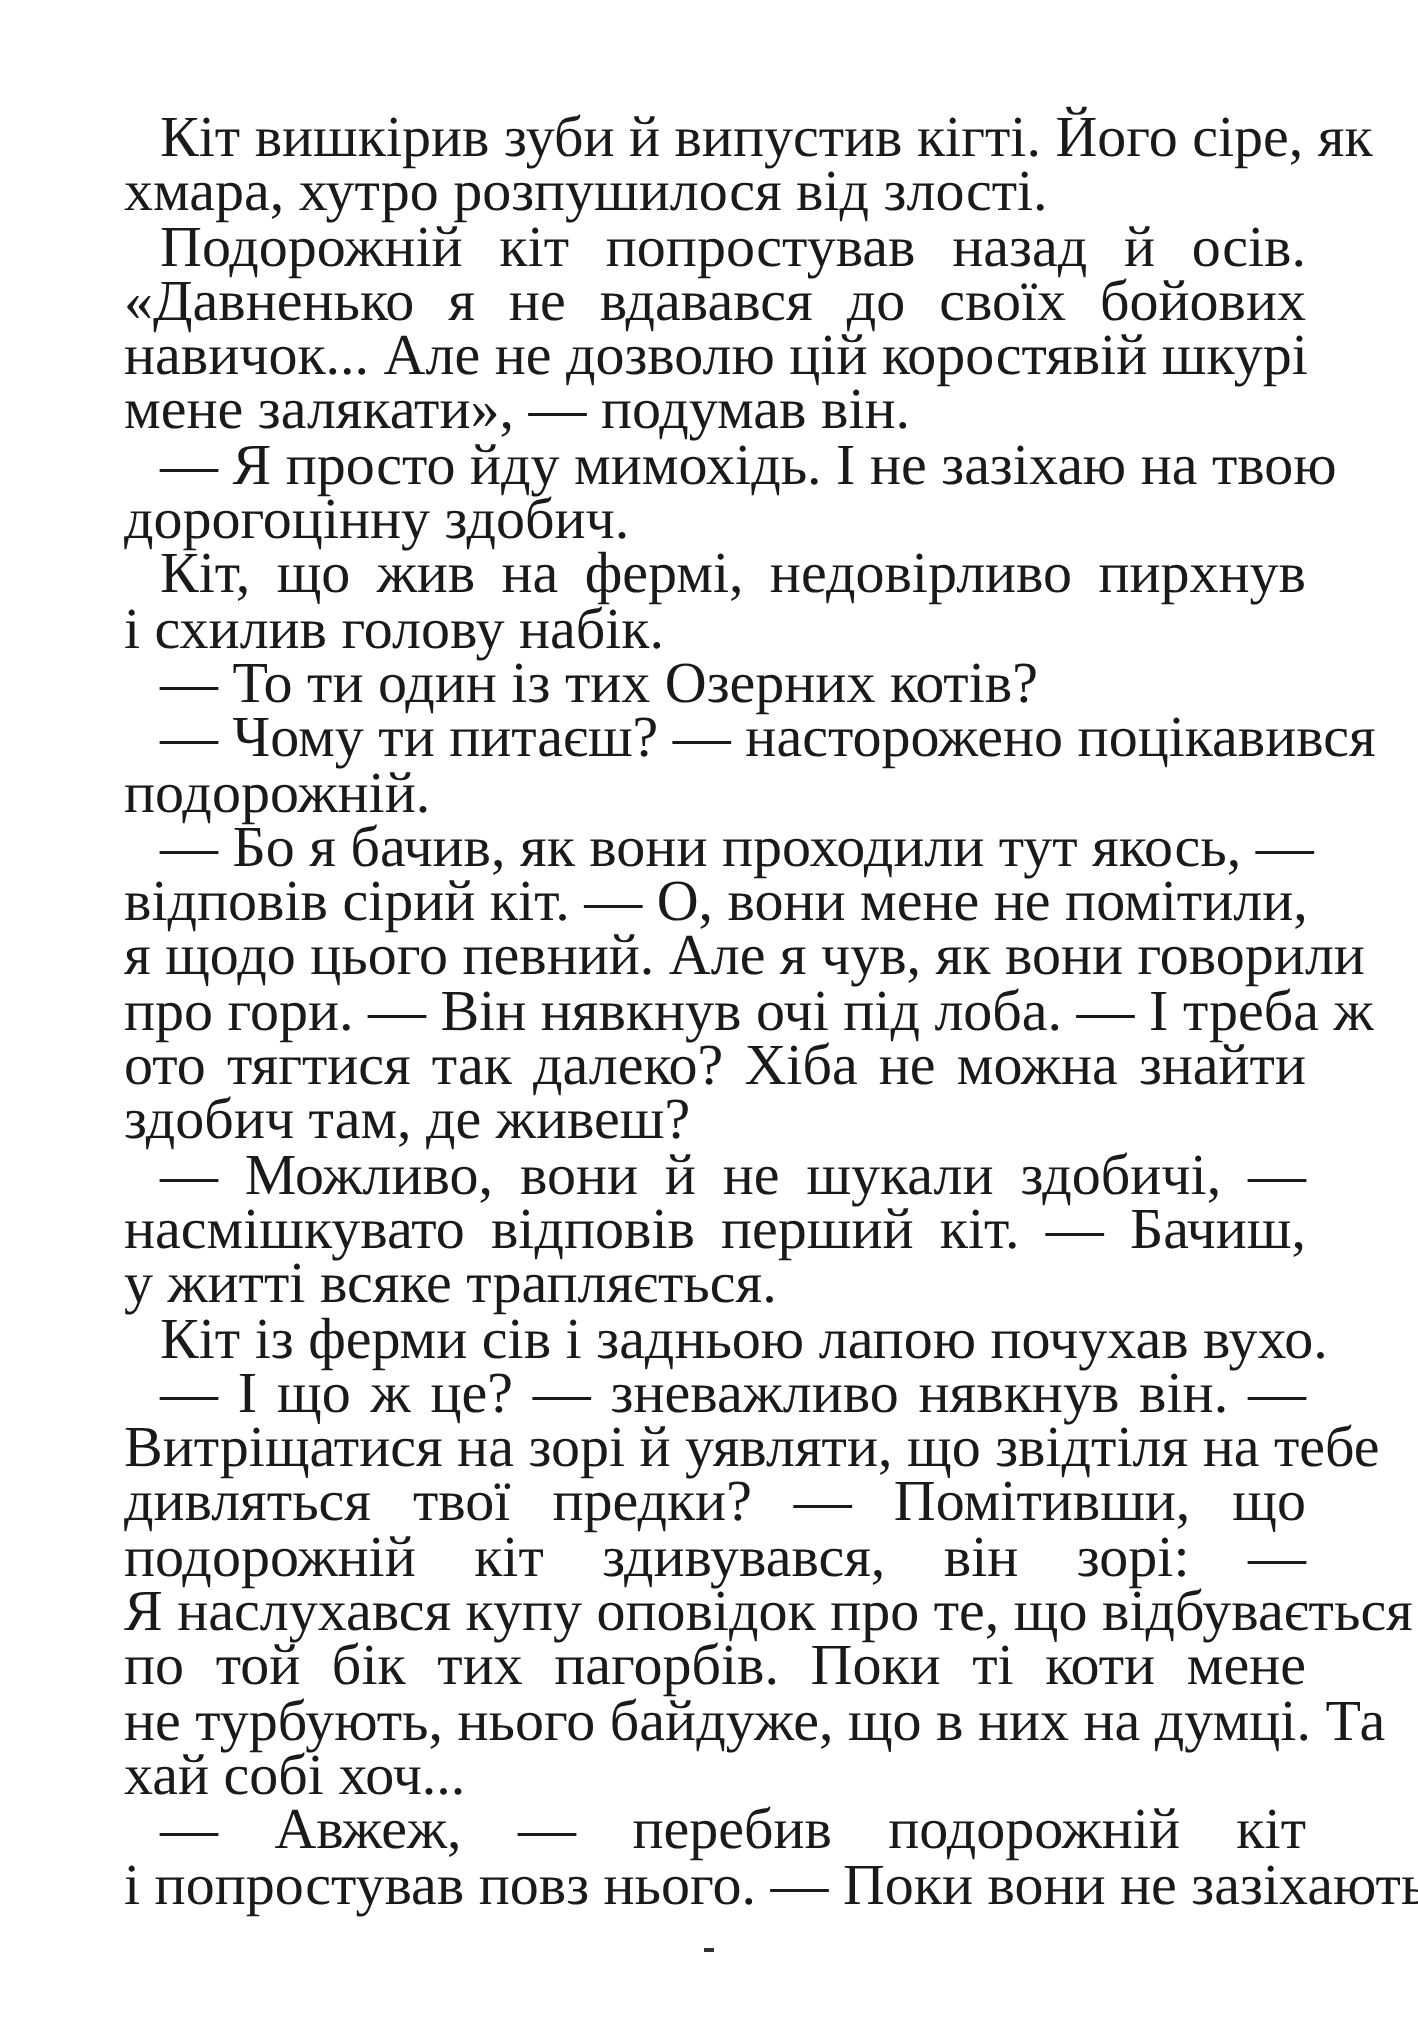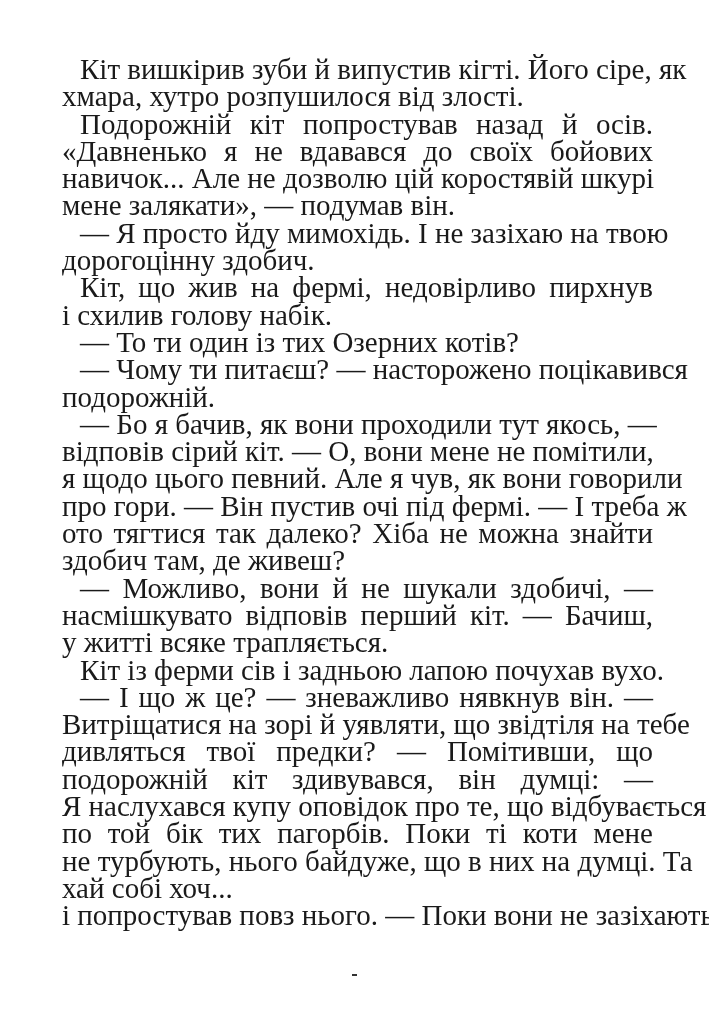--- a/index.html
+++ b/index.html
@@ -78,45 +78,46 @@
 
   <div>
     <span class="line indent">— Чому ти питаєш? — насторожено поцікавився</span>
     <span class="line last">подорожній.</span>
   </div>
 
   <div>
     <span class="line indent">— Бо я бачив, як вони проходили тут якось, —</span>
     <span class="line">відповів сірий кіт. — О, вони мене не помітили,</span>
     <span class="line">я щодо цього певний. Але я чув, як вони говорили</span>
-    <span class="line">про гори. — Він пустив очі під фермі. — І треба ж</span>
+    <span class="line">про гори. — Він нявкнув очі під лоба. — І треба ж</span>
     <span class="line">ото тягтися так далеко? Хіба не можна знайти</span>
     <span class="line last">здобич там, де живеш?</span>
   </div>
 
   <div>
     <span class="line indent">— Можливо, вони й не шукали здобичі, —</span>
     <span class="line">насмішкувато відповів перший кіт. — Бачиш,</span>
     <span class="line last">у житті всяке трапляється.</span>
   </div>
 
   <div>
     <span class="line indent last">Кіт із ферми сів і задньою лапою почухав вухо.</span>
   </div>
 
   <div>
     <span class="line indent">— І що ж це? — зневажливо нявкнув він. —</span>
     <span class="line">Витріщатися на зорі й уявляти, що звідтіля на тебе</span>
     <span class="line">дивляться твої предки? — Помітивши, що</span>
-    <span class="line">подорожній кіт здивувався, він думці: —</span>
+    <span class="line">подорожній кіт здивувався, він зорі: —</span>
     <span class="line">Я наслухався купу оповідок про те, що відбувається</span>
     <span class="line">по той бік тих пагорбів. Поки ті коти мене</span>
     <span class="line">не турбують, нього байдуже, що в них на думці. Та</span>
     <span class="line last">хай собі хоч...</span>
   </div>
 
   <div>
+    <span class="line indent">— Авжеж, — перебив подорожній кіт</span>
     <span class="line">і попростував повз нього. — Поки вони не зазіхають</span>
   </div>
 
 </div>
 
 <div class="page-mark"></div>
 
 </body></html>

